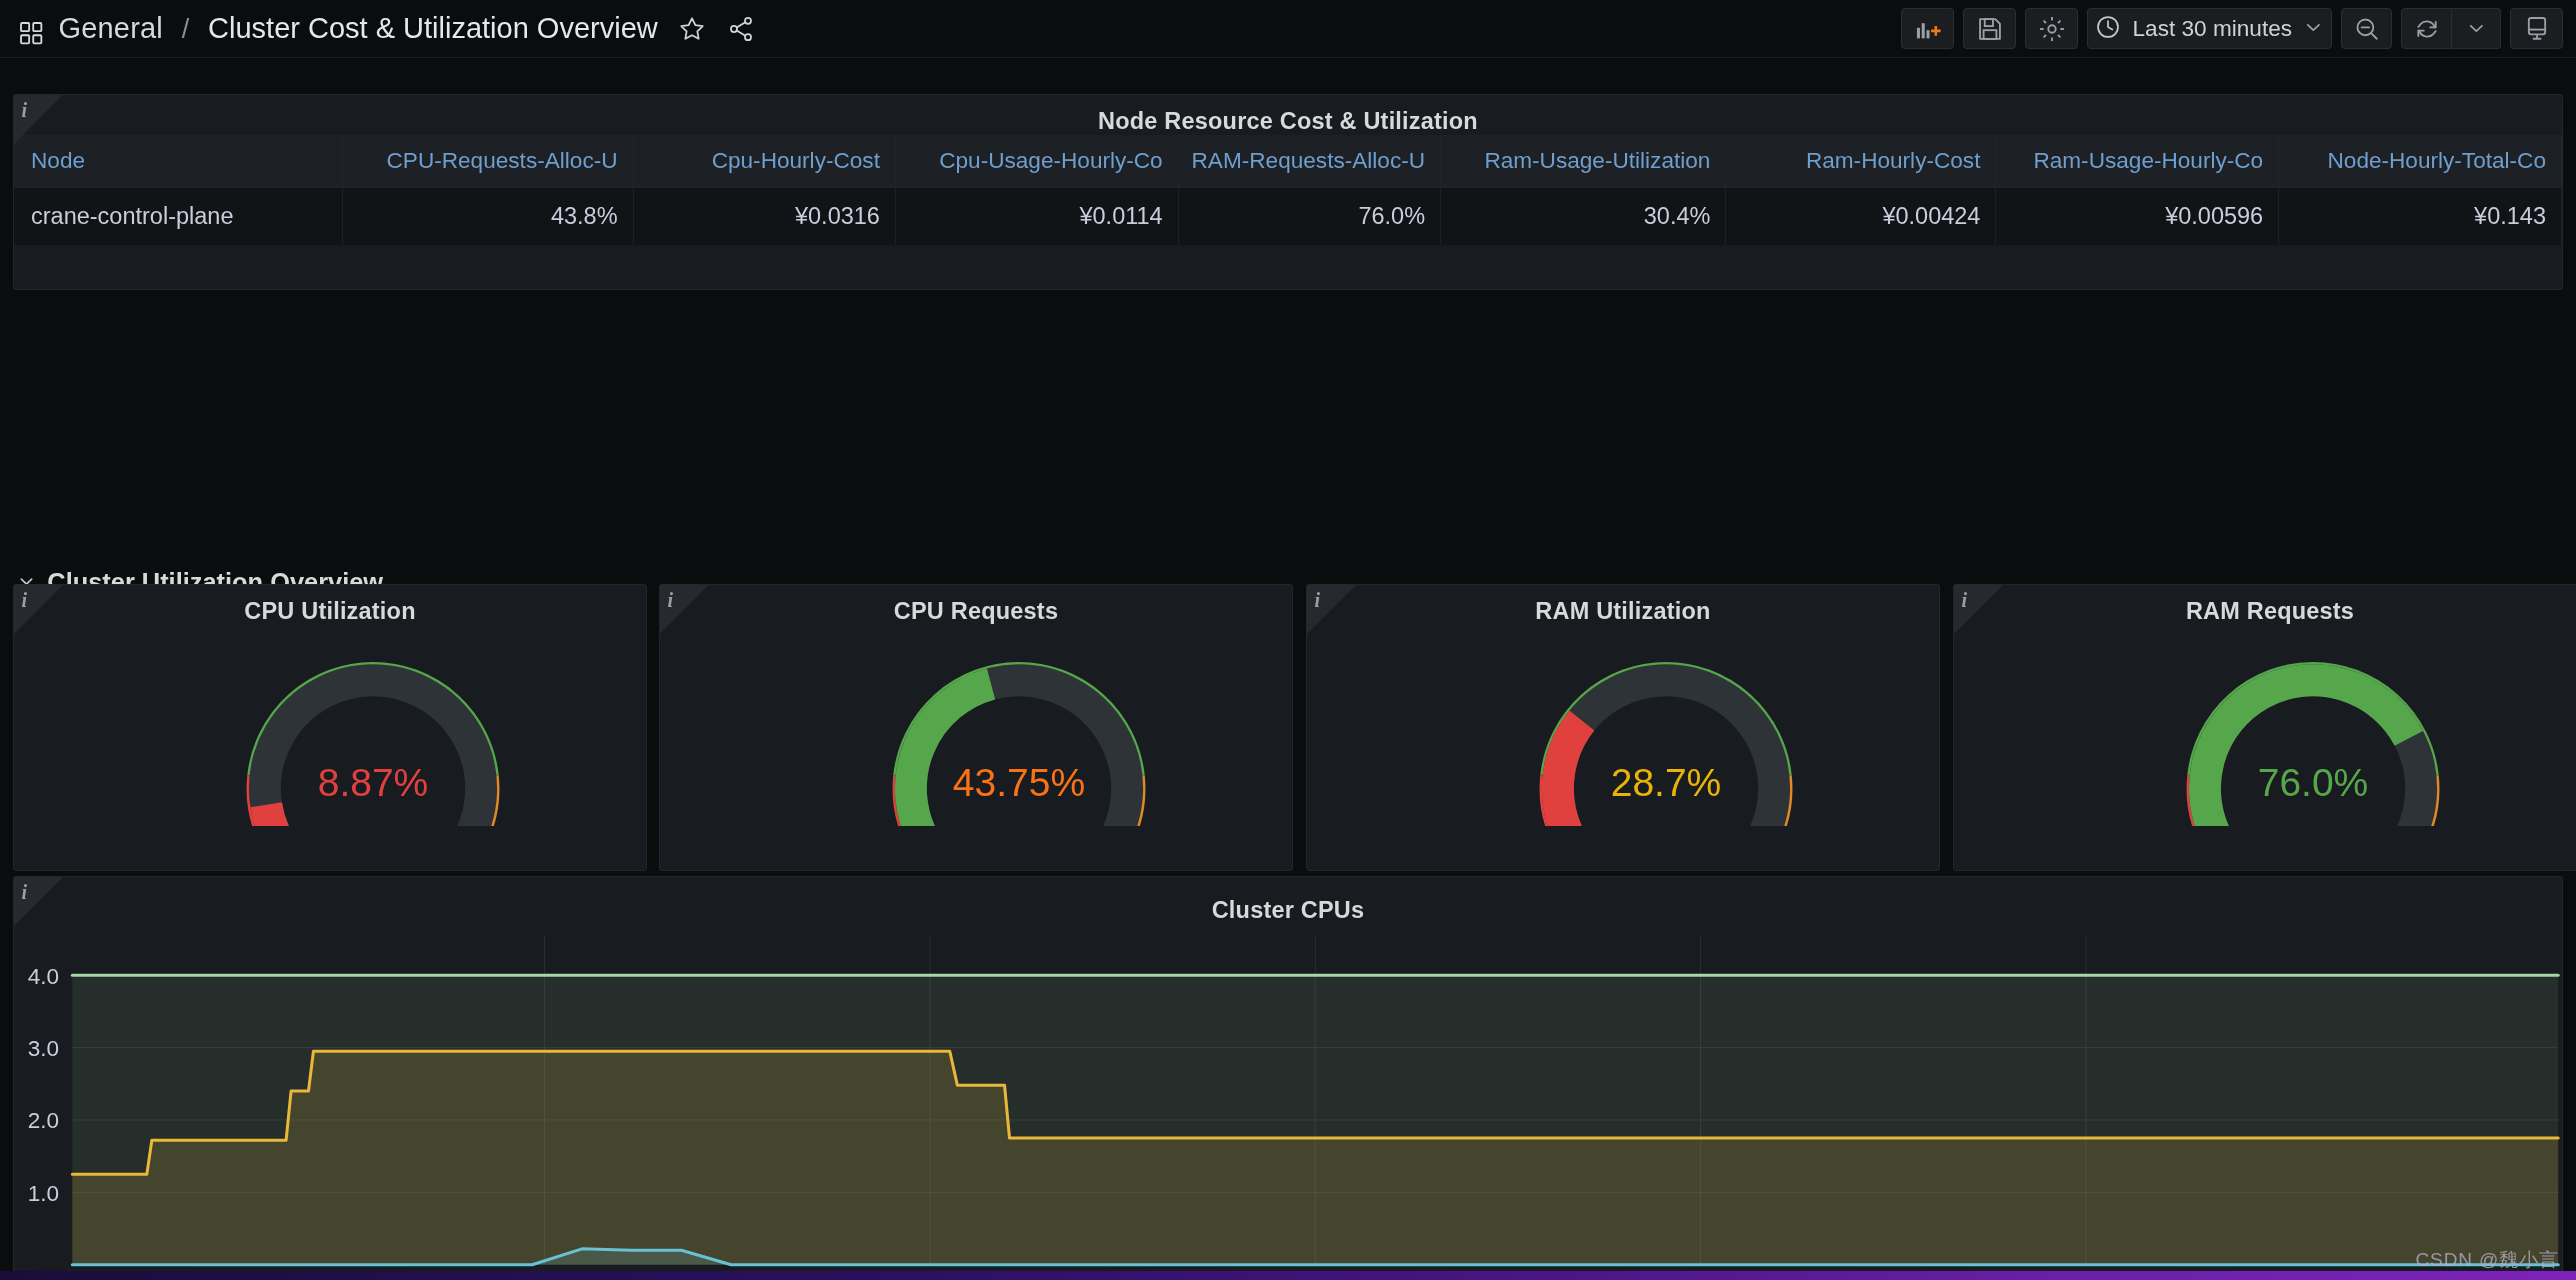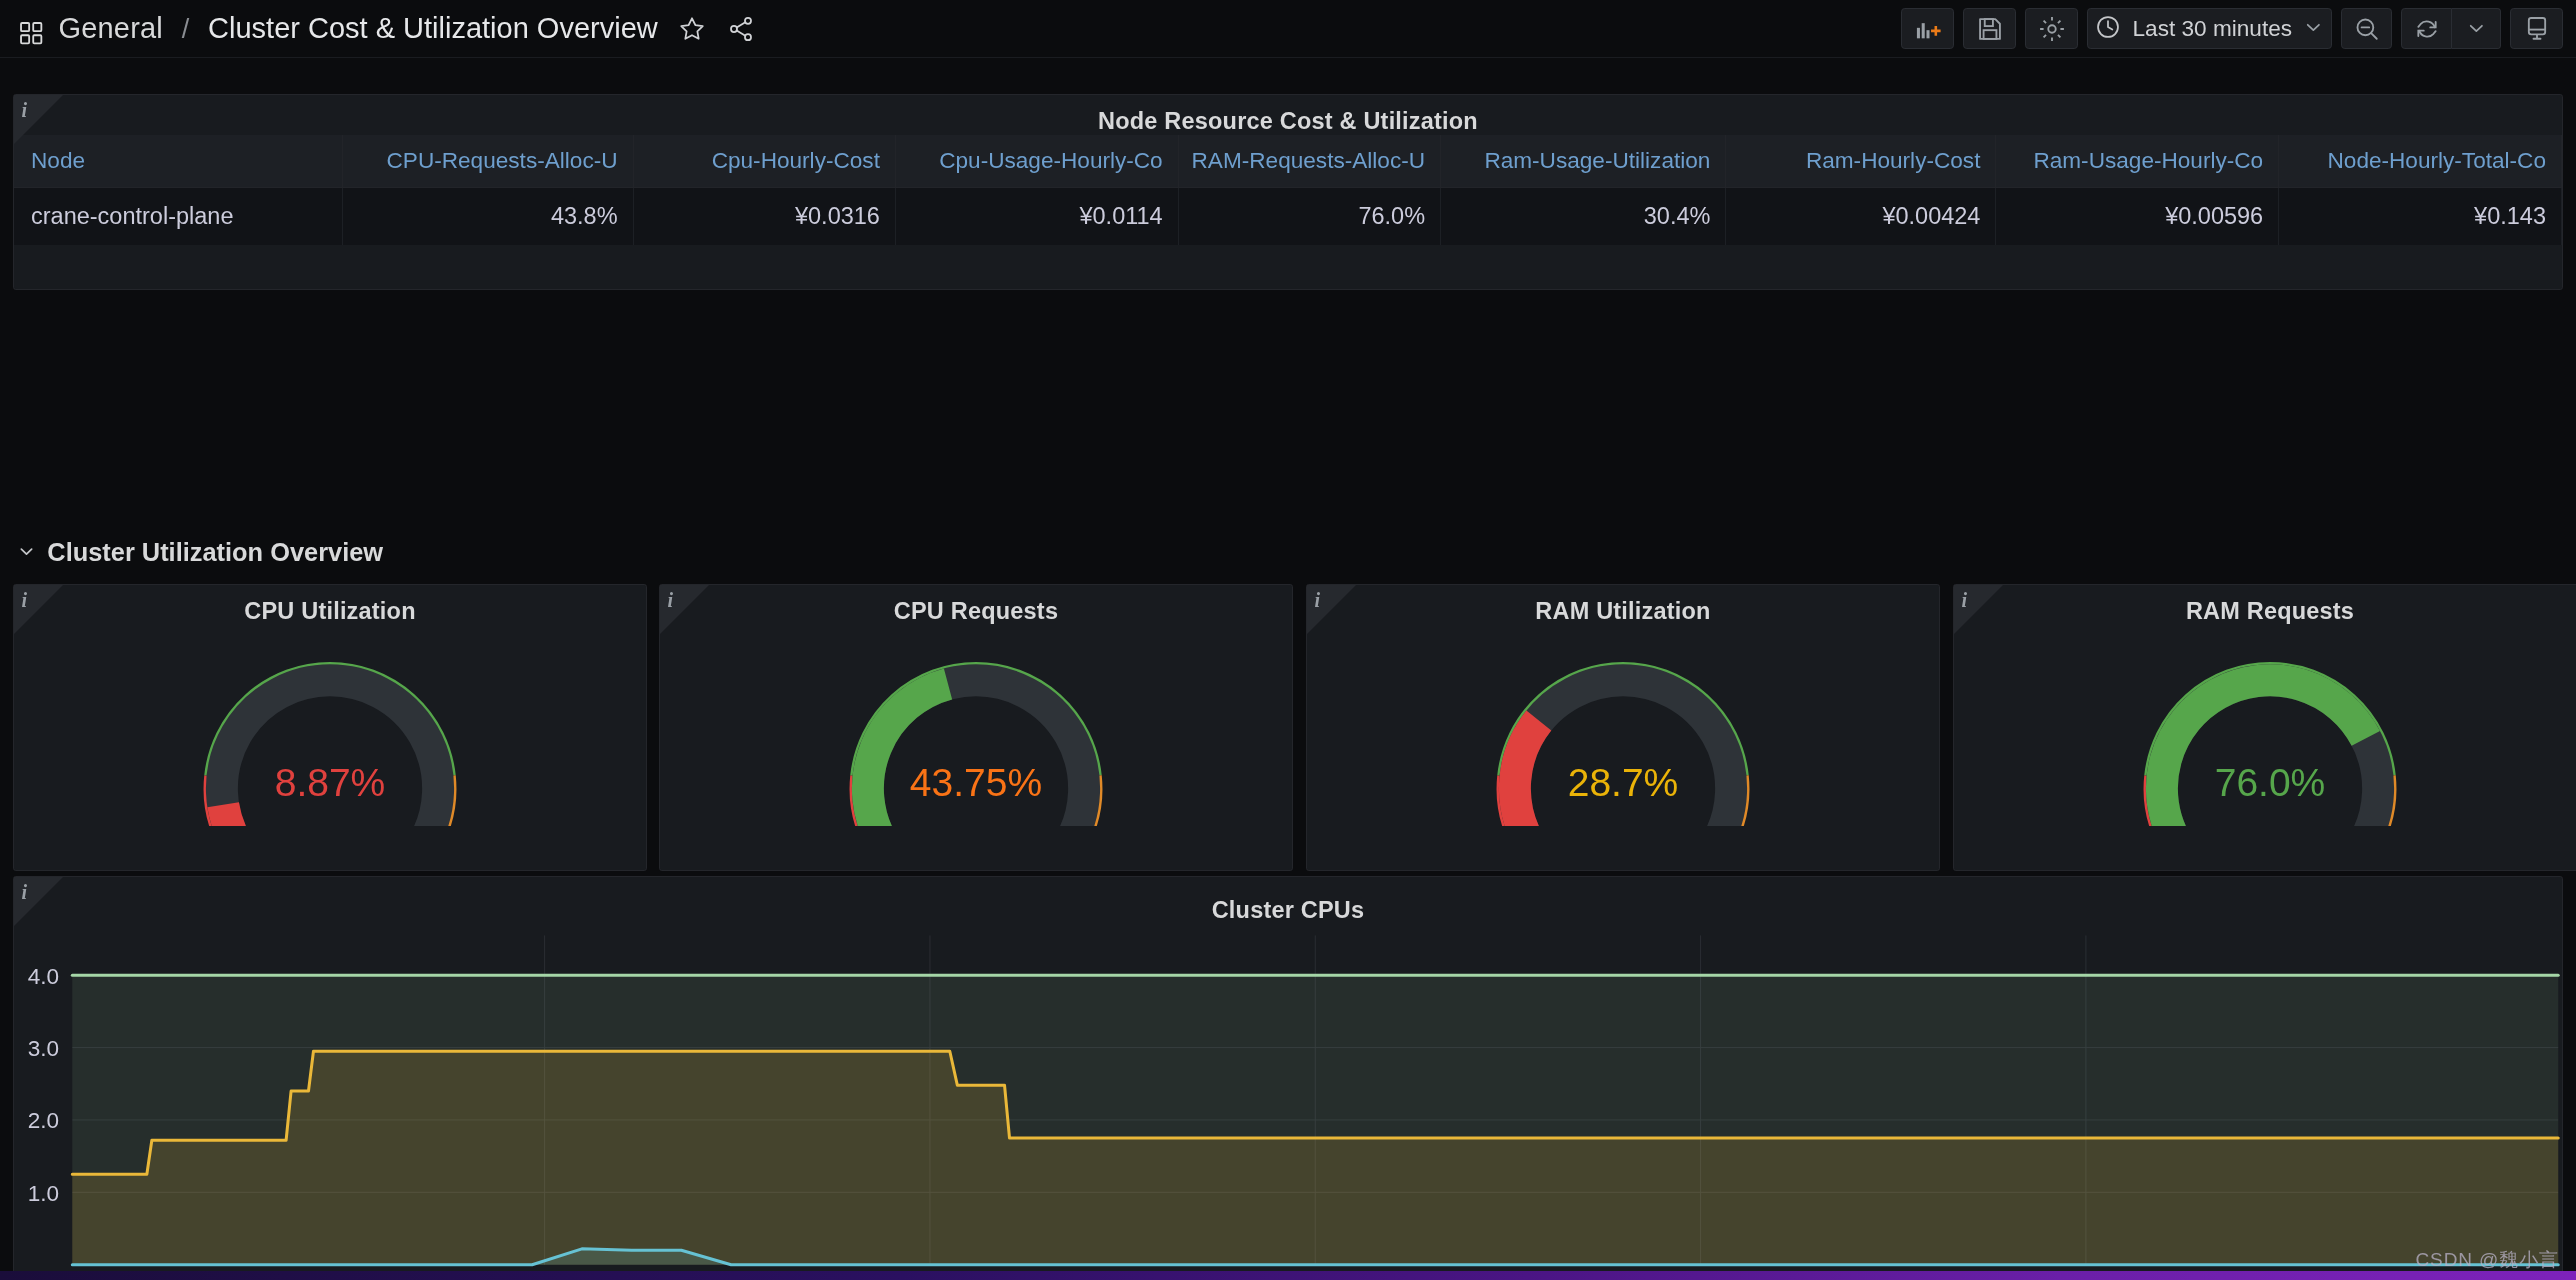--- a/index.html
+++ b/index.html
@@ -94,28 +94,28 @@
     font-size: 23.5px; color: #ccccdc; text-align: right;
     padding: 15px 15px 15px 0;
     border-right: 0.9px solid #1d2025;
     background: #111317;
     white-space: nowrap; overflow: hidden;
   }
   table.gtable td.lft { text-align: left; padding-left: 17px; }
 
   
   #row-header {
-    position: absolute; left: 17px; top: 538px;
+    position: absolute; left: 17px; top: 568px;
     display: flex; align-items: center; gap: 11.3px; cursor: pointer;
   }
   #row-header .rtitle { font-size: 25.4px; color: #d8d9da; font-weight: 600; }
 
   
   .gauge-panel { position: absolute; top: 584px; height: 287px; }
-  .gauge-wrap { position: relative; width: 100%; height: 216px; margin-top: 5.6px; }
+  .gauge-wrap { position: relative; width: 100%; height: 216px; margin-top: 5.6px; margin-left: 43px; }
   .gauge-svg { position: absolute; left: 50%; top: 7.5px; transform: translateX(-50%); }
   .gauge-val {
     position: absolute; left: 0; right: 0; top: 130px;
     text-align: center; font-size: 39px; font-weight: 400;
   }
 
   
   #ts-panel {
     position: absolute; left: 13px; top: 876px;
     width: 2550px; height: 399px;

